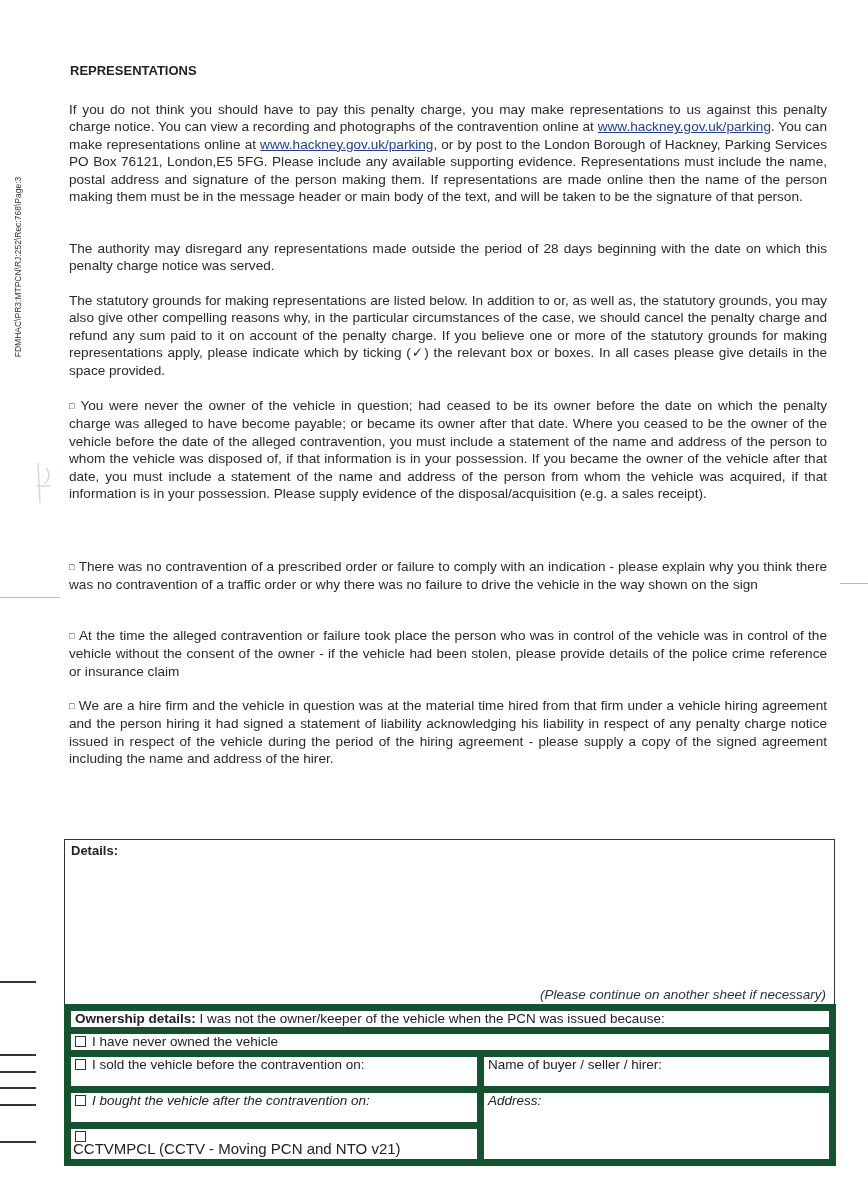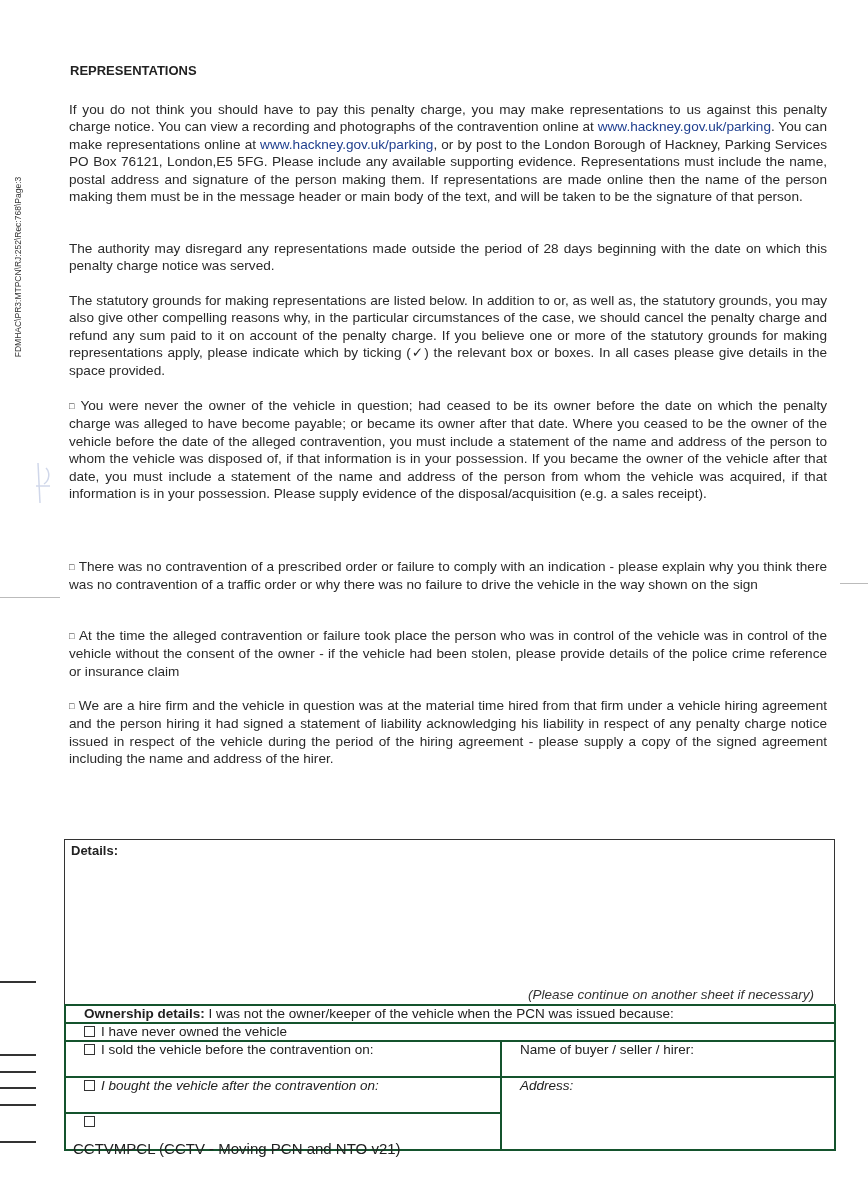--- a/index.html
+++ b/index.html
@@ -9,41 +9,41 @@
   }
   .page { position:absolute; left:0; top:0; width:868px; height:1201px; }
   .side-ref {
     position:absolute; left:-95px; top:260px; width:230px; height:14px;
     transform:rotate(-90deg); font-size:8.5px; color:#333; text-align:center; white-space:nowrap;
     font-family:"Liberation Sans", sans-serif; letter-spacing:0;
   }
   .stamp { position:absolute; left:32px; top:458px; width:22px; height:50px; opacity:0.35; }
   .heading { position:absolute; left:70px; top:63px; font-size:13px; font-weight:bold; color:#222; }
   .para { position:absolute; left:69px; width:758px; font-size:13.6px; line-height:17.4px; text-align:justify; color:#2a2a2a; }
-  .para a { color:#1f3f8f; }
+  .para a { color:#1f3f8f; text-decoration:underline; }
   .p1 { top:101px; }
   .p2 { top:240px; }
   .p3 { top:292px; }
   .g1 { top:397px; }
   .g2 { top:558px; }
   .g3 { top:627px; }
   .g4 { top:697px; }
   .g5 { top:785px; }
   .cb { font-size:9px; vertical-align:1px; margin-right:4px; }
   .details-box {
     position:absolute; left:64px; top:839px; width:771px; height:165px;
     border:1px solid #333; border-bottom:none; box-sizing:border-box;
   }
   .details-label { position:absolute; left:6px; top:3px; font-size:13px; font-weight:bold; color:#222; }
-  .continue-note { position:absolute; right:20px; bottom:2px; font-size:13.5px; font-style:italic; color:#333; }
+  .continue-note { position:absolute; right:8px; bottom:2px; font-size:13.5px; font-style:italic; color:#333; }
   table.own {
     position:absolute; left:64px; top:1004px; width:772px; border-collapse:collapse;
     font-size:13.5px; color:#222;
   }
-  table.own td { border:2px solid #14532d; padding:0 18px; vertical-align:top; line-height:16px; }
+  table.own td { border:7px solid #14532d; padding:0 4px; vertical-align:top; line-height:16px; }
   .box { display:inline-block; width:9px; height:9px; border:1px solid #333; margin-right:6px; vertical-align:-1px; }
   .hire-text { display:inline-block; vertical-align:top; width:360px; }
   .margin-mark { position:absolute; left:0; width:36px; height:2px; background:#333; }
   .footer { position:absolute; left:73px; top:1140px; font-size:15px; color:#222; }
   .faint-line { position:absolute; height:1px; background:#bbb; }
 </style>
 </head>
 <body>
 
 <div class="page">

